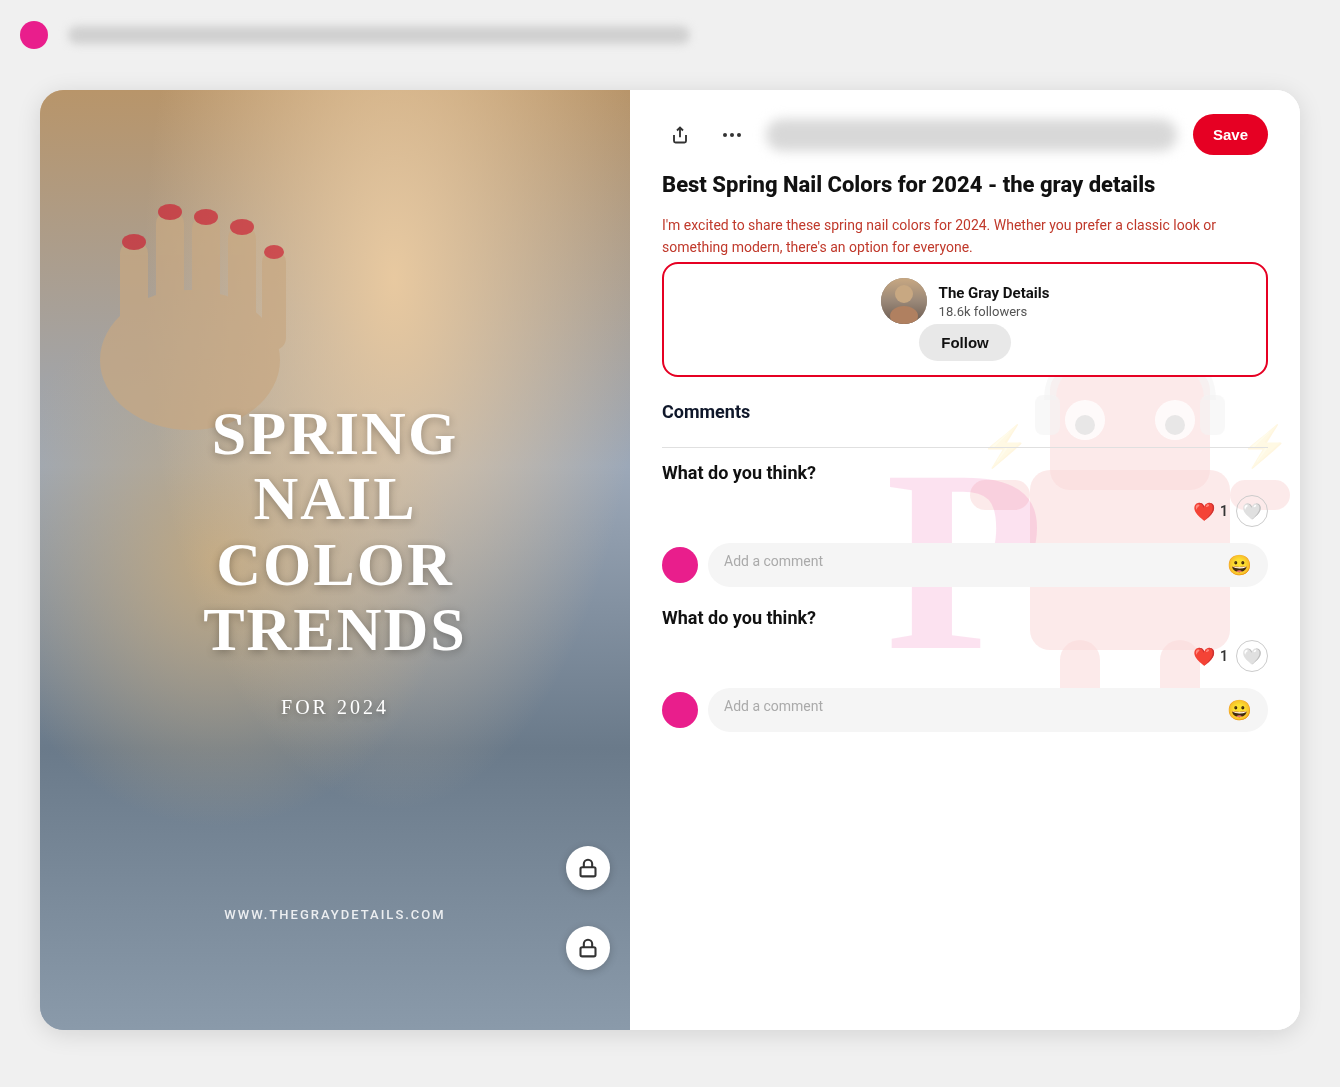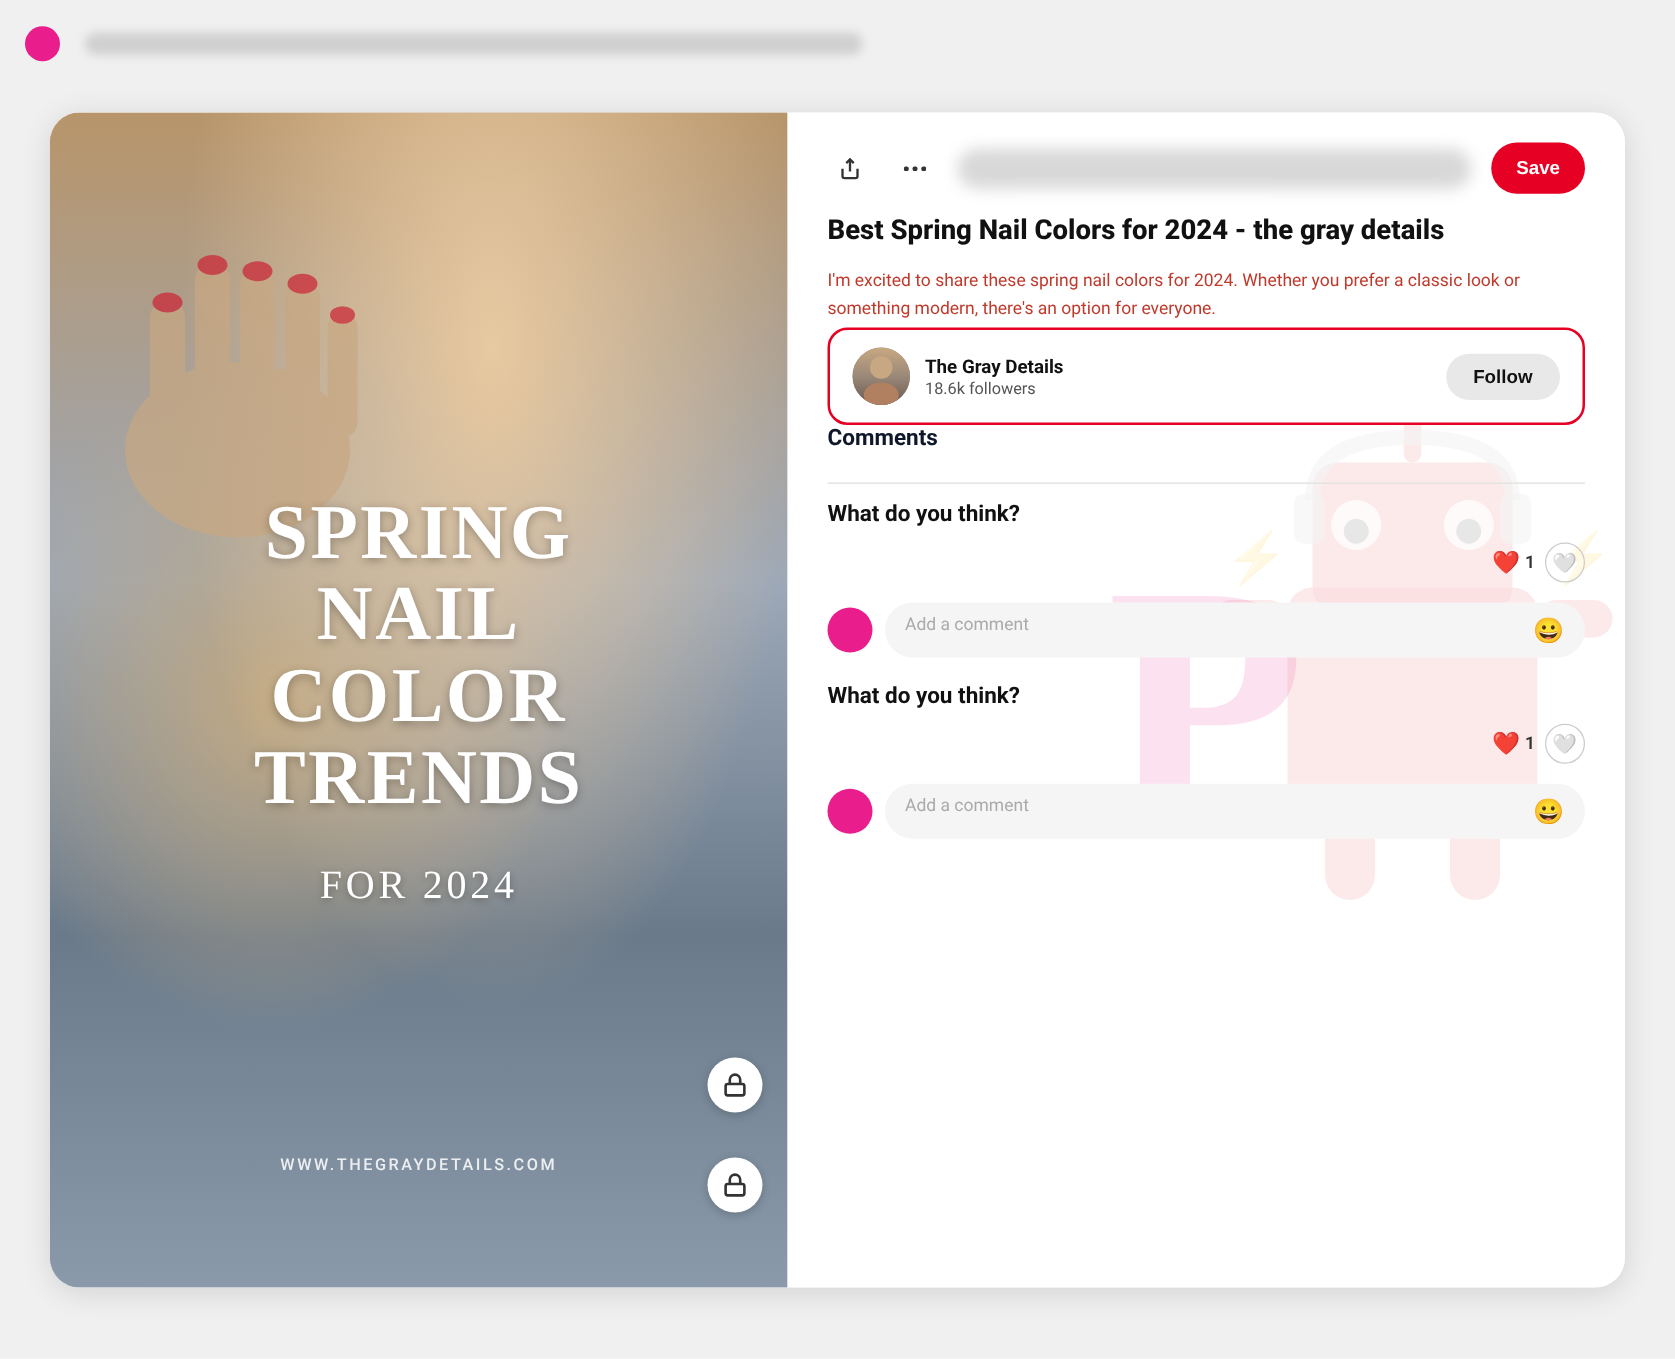--- a/index.html
+++ b/index.html
@@ -92,31 +92,31 @@
       font-size: 62px;
       font-weight: 700;
       color: white;
       text-align: center;
       line-height: 1.05;
       letter-spacing: 2px;
       text-shadow: 0 2px 8px rgba(0,0,0,0.3);
     }
     .image-subtitle {
       font-family: Georgia, 'Times New Roman', serif;
-      font-size: 32px;
+      font-size: 20px;
       font-weight: 400;
       color: white;
       text-align: left;
       margin-top: 16px;
       letter-spacing: 3px;
       text-shadow: 0 2px 6px rgba(0,0,0,0.3);
     }
     .image-url {
       position: absolute;
-      bottom: 90px;
+      bottom: 108px;
       left: 0; right: 0;
       text-align: center;
       color: rgba(255,255,255,0.85);
       font-size: 13px;
       letter-spacing: 2px;
       font-weight: 500;
     }
 
     
     .lock-btn {
@@ -242,23 +242,25 @@
     }
 
     
     .author-card {
       border: 2.5px solid #e60023;
       border-radius: 16px;
       padding: 14px 18px;
       display: flex;
       align-items: center;
       justify-content: space-between;
+      margin-bottom: 24px;
       background: white;
       position: relative;
       z-index: 10;
+      flex-direction: column;
     }
     .author-info {
       display: flex;
       align-items: center;
       gap: 12px;
     }
     .author-avatar {
       width: 46px;
       height: 46px;
       border-radius: 50%;

